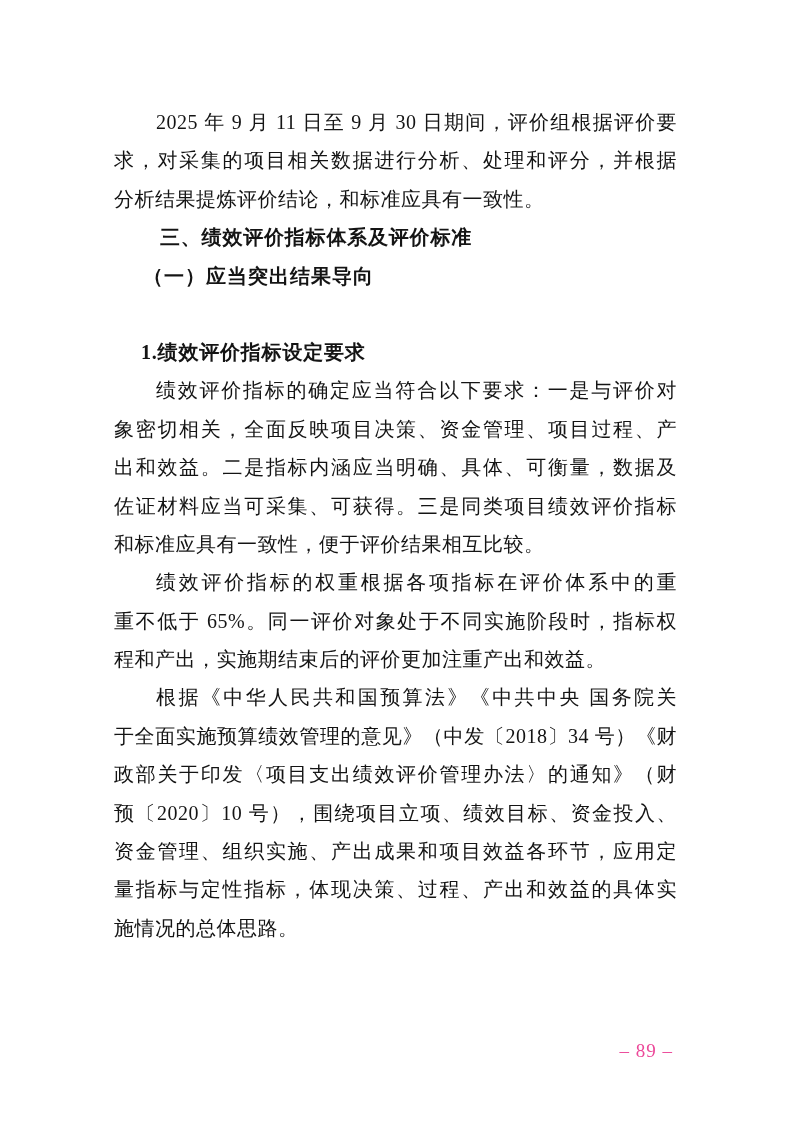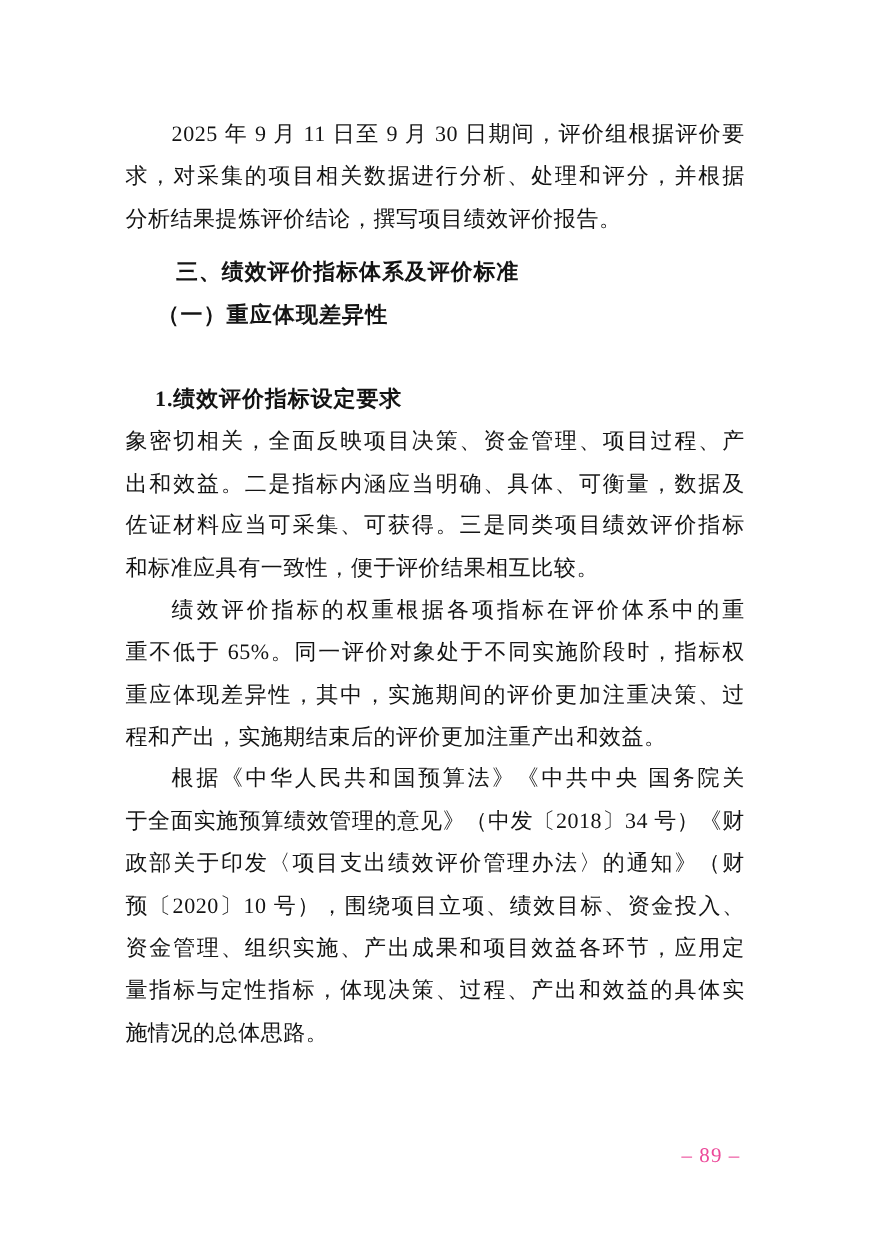--- a/index.html
+++ b/index.html
@@ -36,21 +36,20 @@
   .jl {
     text-align: justify;
     text-align-last: justify;
   }
   .ind2 { text-indent: 42px; }   
   .h1 {
     font-family: "Liberation Sans", "DejaVu Sans", sans-serif;
     font-weight: 700;
     text-indent: 46px;
     letter-spacing: 0.8px;
-    margin-top: 11px;
   }
   .h2 {
     font-weight: 700;
     text-indent: 29px;
     letter-spacing: 1px;
   }
   .h3 {
     font-weight: 700;
     text-indent: 27px;
     letter-spacing: 0.8px;
@@ -68,38 +67,38 @@
 </style>
 </head>
 <body>
 
 <div class="page">
   <div class="content">
 
     <div class="para">
       <div class="line jl ind2">2025 年 9 月 11 日至 9 月 30 日期间，评价组根据评价要</div>
       <div class="line jl">求，对采集的项目相关数据进行分析、处理和评分，并根据</div>
-      <div class="line">分析结果提炼评价结论，撰写项目绩效评价报告。</div>
+      <div class="line">分析结果提炼评价结论，和标准应具有一致性。</div>
     </div>
 
     <div class="line h1">三、绩效评价指标体系及评价标准</div>
-    <div class="line h2">（一）重应体现差异性</div>
+    <div class="line h2">（一）应当突出结果导向</div>
     <div class="line h3">1.绩效评价指标设定要求</div>
 
     <div class="para">
+      <div class="line jl ind2">绩效评价指标的确定应当符合以下要求：一是与评价对</div>
       <div class="line jl">象密切相关，全面反映项目决策、资金管理、项目过程、产</div>
       <div class="line jl">出和效益。二是指标内涵应当明确、具体、可衡量，数据及</div>
       <div class="line jl">佐证材料应当可采集、可获得。三是同类项目绩效评价指标</div>
       <div class="line">和标准应具有一致性，便于评价结果相互比较。</div>
     </div>
 
     <div class="para">
       <div class="line jl ind2">绩效评价指标的权重根据各项指标在评价体系中的重</div>
       <div class="line jl">重不低于 65%。同一评价对象处于不同实施阶段时，指标权</div>
-      <div class="line jl">重应体现差异性，其中，实施期间的评价更加注重决策、过</div>
       <div class="line">程和产出，实施期结束后的评价更加注重产出和效益。</div>
     </div>
 
     <div class="para">
       <div class="line jl ind2">根据《中华人民共和国预算法》《中共中央 国务院关</div>
       <div class="line jl">于全面实施预算绩效管理的意见》（中发〔2018〕34 号）《财</div>
       <div class="line jl">政部关于印发〈项目支出绩效评价管理办法〉的通知》（财</div>
       <div class="line jl">预〔2020〕10 号），围绕项目立项、绩效目标、资金投入、</div>
       <div class="line jl">资金管理、组织实施、产出成果和项目效益各环节，应用定</div>
       <div class="line jl">量指标与定性指标，体现决策、过程、产出和效益的具体实</div>

